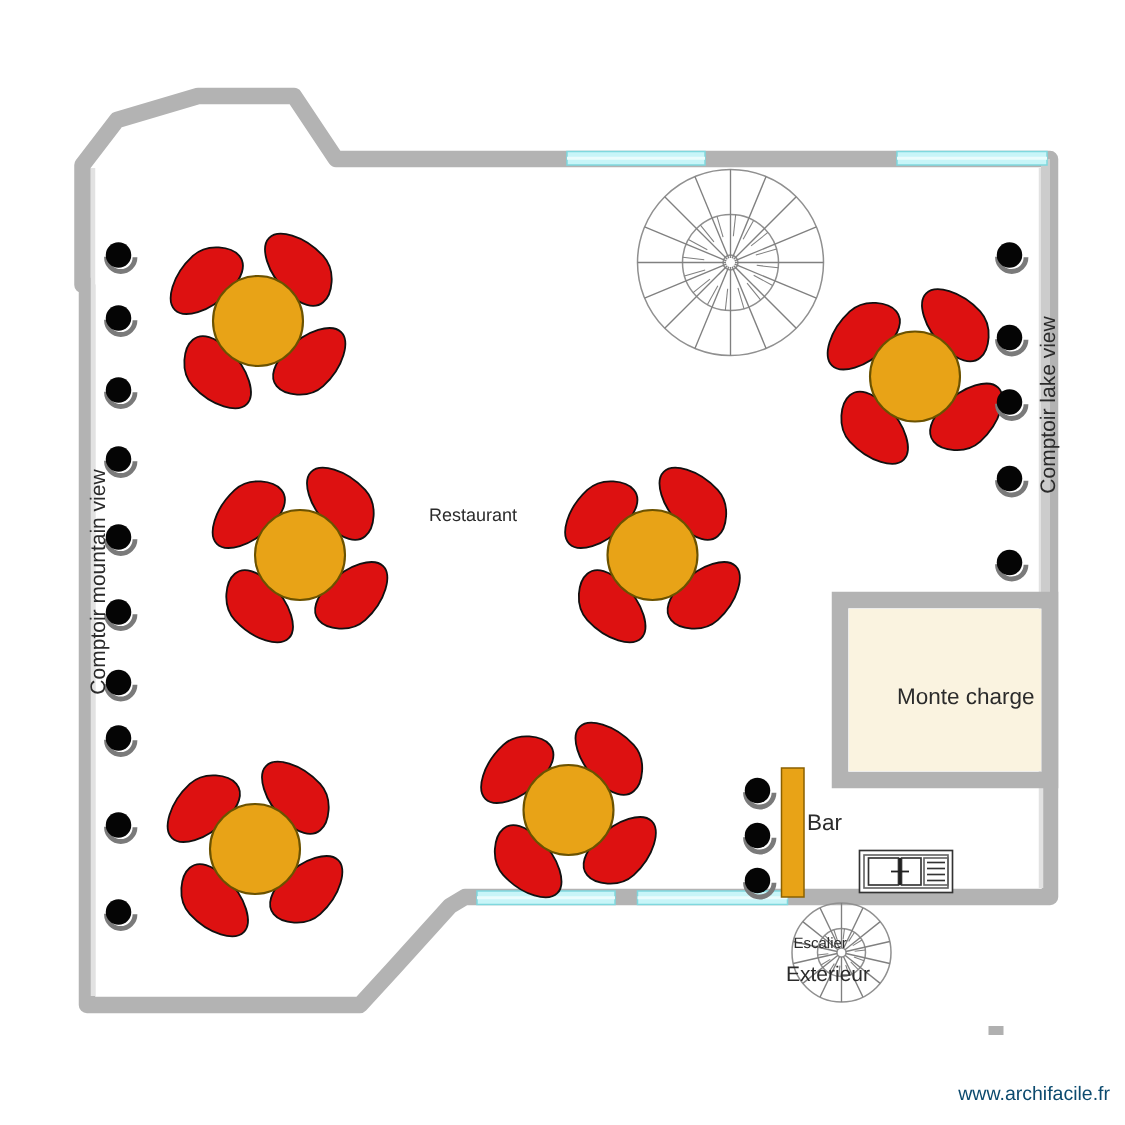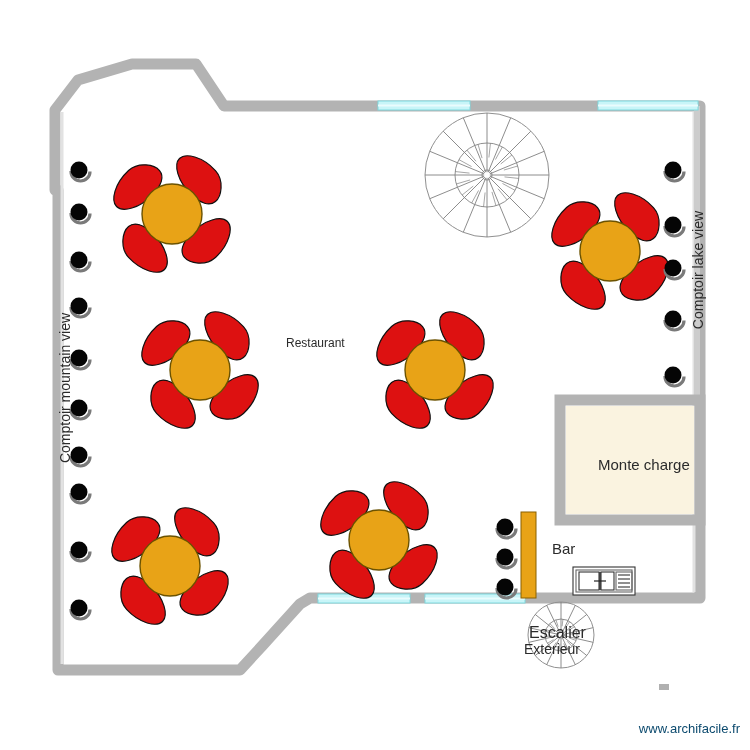--- a/index.html
+++ b/index.html
@@ -11,23 +11,23 @@
   }
   #plan{position:absolute;left:0;top:0;width:750px;height:750px;}
   .lbl{
     position:absolute;
     font-family:"Liberation Sans", sans-serif;
     color:#2b2b2b;
     white-space:nowrap;
     user-select:none;
   }
   #lbl-restaurant{left:286px;top:336px;font-size:12px;}
-  #lbl-bar{left:538px;top:540px;font-size:15px;padding-left:14px;}
+  #lbl-bar{left:538px;top:540px;font-size:15px;}
   #lbl-monte{left:598px;top:456px;font-size:15px;}
-  #lbl-escalier-1{left:529px;top:624px;font-size:16px;text-align:center;}
+  #lbl-escalier-1{left:529px;top:624px;font-size:10px;text-align:center;}
   #lbl-escalier-2{left:524px;top:641px;font-size:14px;}
   #lbl-mountain{
     left:-35px;top:380px;width:200px;text-align:center;
     font-size:14px;transform:rotate(-90deg);transform-origin:center center;
   }
   #lbl-lake{
     left:618px;top:262px;width:160px;text-align:center;
     font-size:14px;transform:rotate(-90deg);transform-origin:center center;
   }
   #watermark{

